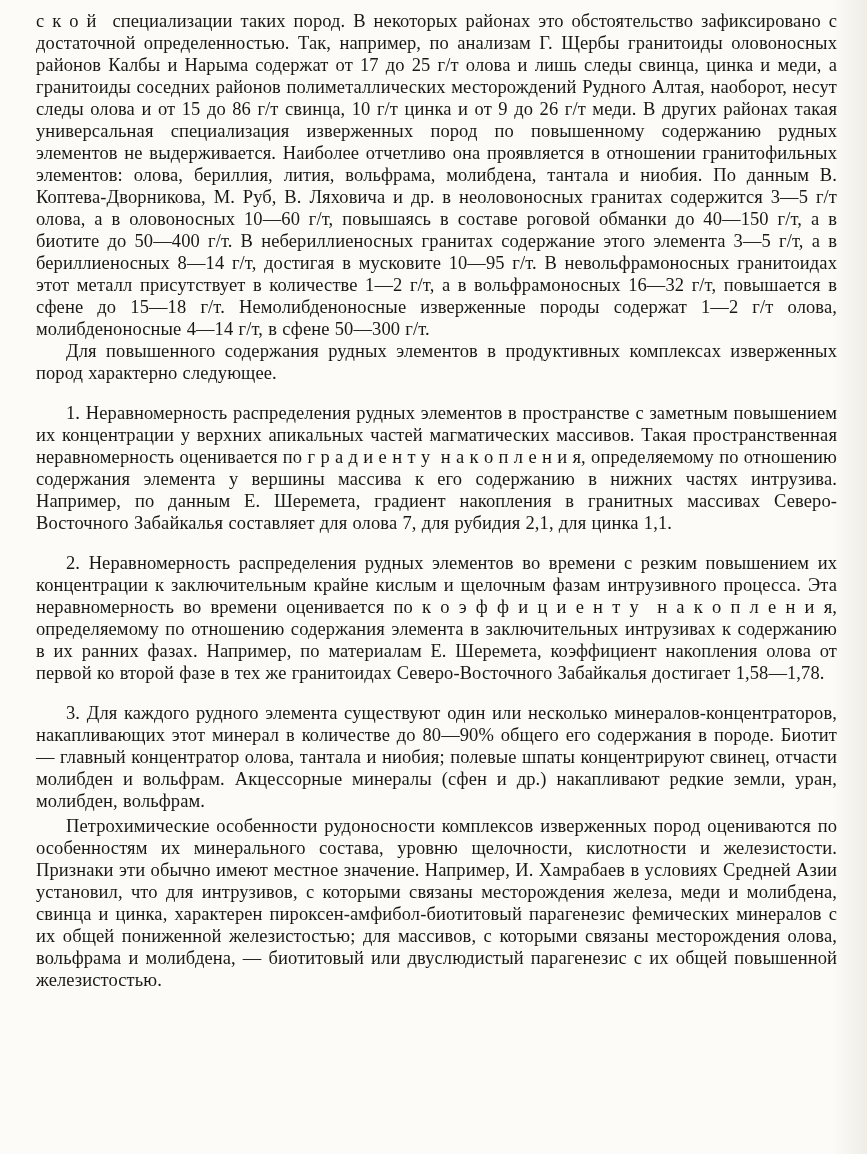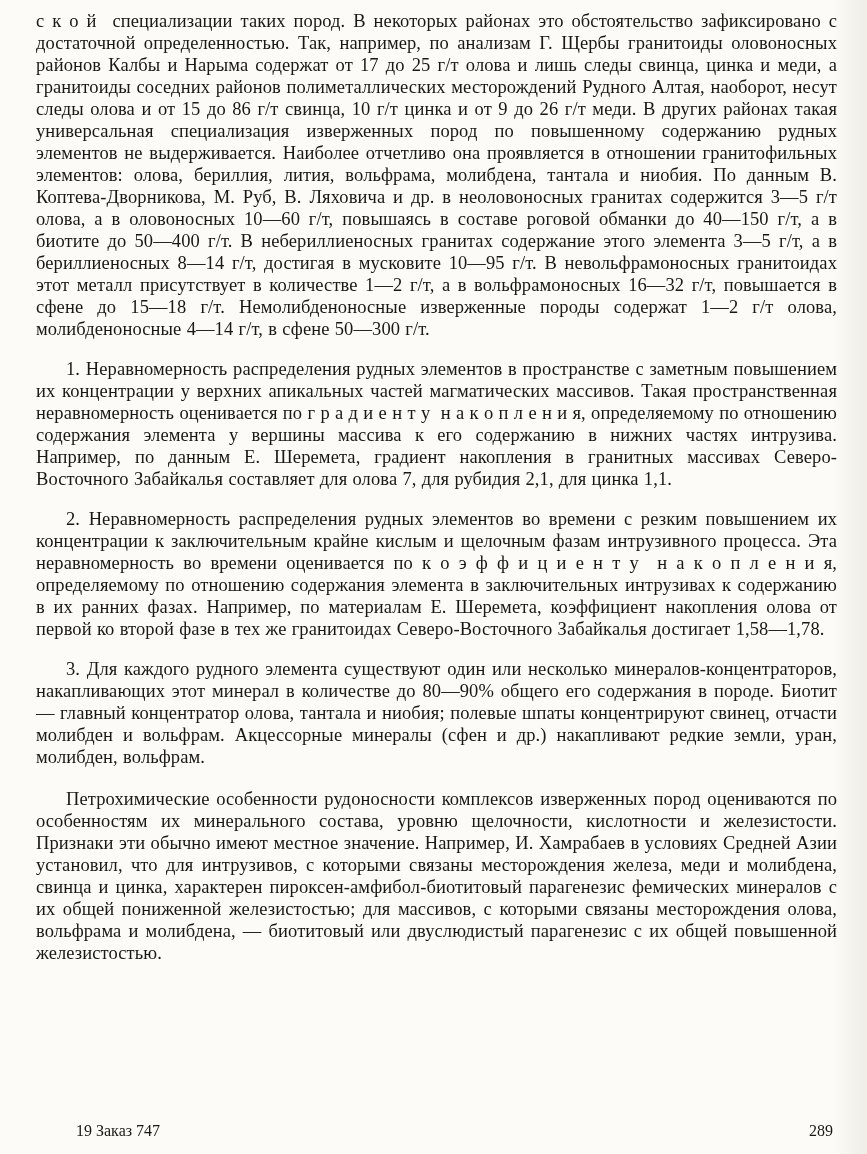--- a/index.html
+++ b/index.html
@@ -30,21 +30,21 @@
     margin: 0;
     text-indent: 30px;
   }
   .para.no-indent {
     text-indent: 0;
   }
   .para.item {
     margin-top: 18px;
   }
   .para.closing {
-    margin-top: 20px;
+    margin-top: 3px;
   }
   .footer {
     position: absolute;
     left: 36px;
     right: 34px;
     bottom: 14px;
     display: flex;
     justify-content: space-between;
     align-items: baseline;
     font-size: 16px;
@@ -52,22 +52,19 @@
   .footer-left {
     margin-left: 40px;
   }
 </style>
 </head>
 <body>
 
 <div class="page">
   <div class="text-block">
     <p class="para no-indent">с к о й&nbsp; специализации таких пород. В некоторых районах это обстоятельство зафиксировано с достаточной определенностью. Так, например, по анализам Г. Щербы гранитоиды оловоносных районов Калбы и Нарыма содержат от 17 до 25 г/т олова и лишь следы свинца, цинка и меди, а гранитоиды соседних районов полиметаллических месторождений Рудного Алтая, наоборот, несут следы олова и от 15 до 86 г/т свинца, 10 г/т цинка и от 9 до 26 г/т меди. В других районах такая универсальная специализация изверженных пород по повышенному содержанию рудных элементов не выдерживается. Наиболее отчетливо она проявляется в отношении гранитофильных элементов: олова, бериллия, лития, вольфрама, молибдена, тантала и ниобия. По данным В. Коптева-Дворникова, М. Руб, В. Ляховича и др. в неоловоносных гранитах содержится 3—5 г/т олова, а в оловоносных 10—60 г/т, повышаясь в составе роговой обманки до 40—150 г/т, а в биотите до 50—400 г/т. В небериллиеносных гранитах содержание этого элемента 3—5 г/т, а в бериллиеносных 8—14 г/т, достигая в мусковите 10—95 г/т. В невольфрамоносных гранитоидах этот металл присутствует в количестве 1—2 г/т, а в вольфрамоносных 16—32 г/т, повышается в сфене до 15—18 г/т. Немолибденоносные изверженные породы содержат 1—2 г/т олова, молибденоносные 4—14 г/т, в сфене 50—300 г/т.</p>
+    <p class="para">Для повышенного содержания рудных элементов в продуктивных комплексах изверженных пород характерно следующее.</p>
     <p class="para item">1. Неравномерность распределения рудных элементов в пространстве с заметным повышением их концентрации у верхних апикальных частей магматических массивов. Такая пространственная неравномерность оценивается по г р а д и е н т у&nbsp; н а к о п л е н и я, определяемому по отношению содержания элемента у вершины массива к его содержанию в нижних частях интрузива. Например, по данным Е. Шеремета, градиент накопления в гранитных массивах Северо-Восточного Забайкалья составляет для олова 7, для рубидия 2,1, для цинка 1,1.</p>
     <p class="para item">2. Неравномерность распределения рудных элементов во времени с резким повышением их концентрации к заключительным крайне кислым и щелочным фазам интрузивного процесса. Эта неравномерность во времени оценивается по к о э ф ф и ц и е н т у&nbsp; н а к о п л е н и я,  определяемому по отношению содержания элемента в заключительных интрузивах к содержанию в их ранних фазах. Например, по материалам Е. Шеремета, коэффициент накопления олова от первой ко второй фазе в тех же гранитоидах Северо-Восточного Забайкалья достигает 1,58—1,78.</p>
     <p class="para item">3. Для каждого рудного элемента существуют один или несколько минералов-концентраторов, накапливающих этот минерал в количестве до 80—90% общего его содержания в породе. Биотит — главный концентратор олова, тантала и ниобия; полевые шпаты концентрируют свинец, отчасти молибден и вольфрам. Акцессорные минералы (сфен и др.) накапливают редкие земли, уран, молибден, вольфрам.</p>
     <p class="para closing">Петрохимические особенности рудоносности комплексов изверженных пород оцениваются по особенностям их минерального состава, уровню щелочности, кислотности и железистости. Признаки эти обычно имеют местное значение. Например, И. Хамрабаев в условиях Средней Азии установил, что для интрузивов, с которыми связаны месторождения железа, меди и молибдена, свинца и цинка, характерен пироксен-амфибол-биотитовый парагенезис фемических минералов с их общей пониженной железистостью; для массивов, с которыми связаны месторождения олова, вольфрама и молибдена, — биотитовый или двуслюдистый парагенезис с их общей повышенной железистостью.</p>
   </div>
-  <div class="footer">
-    <span class="footer-left">19 Заказ 747</span>
-    <span class="footer-right">289</span>
-  </div>
 </div>
 
 </body></html>

